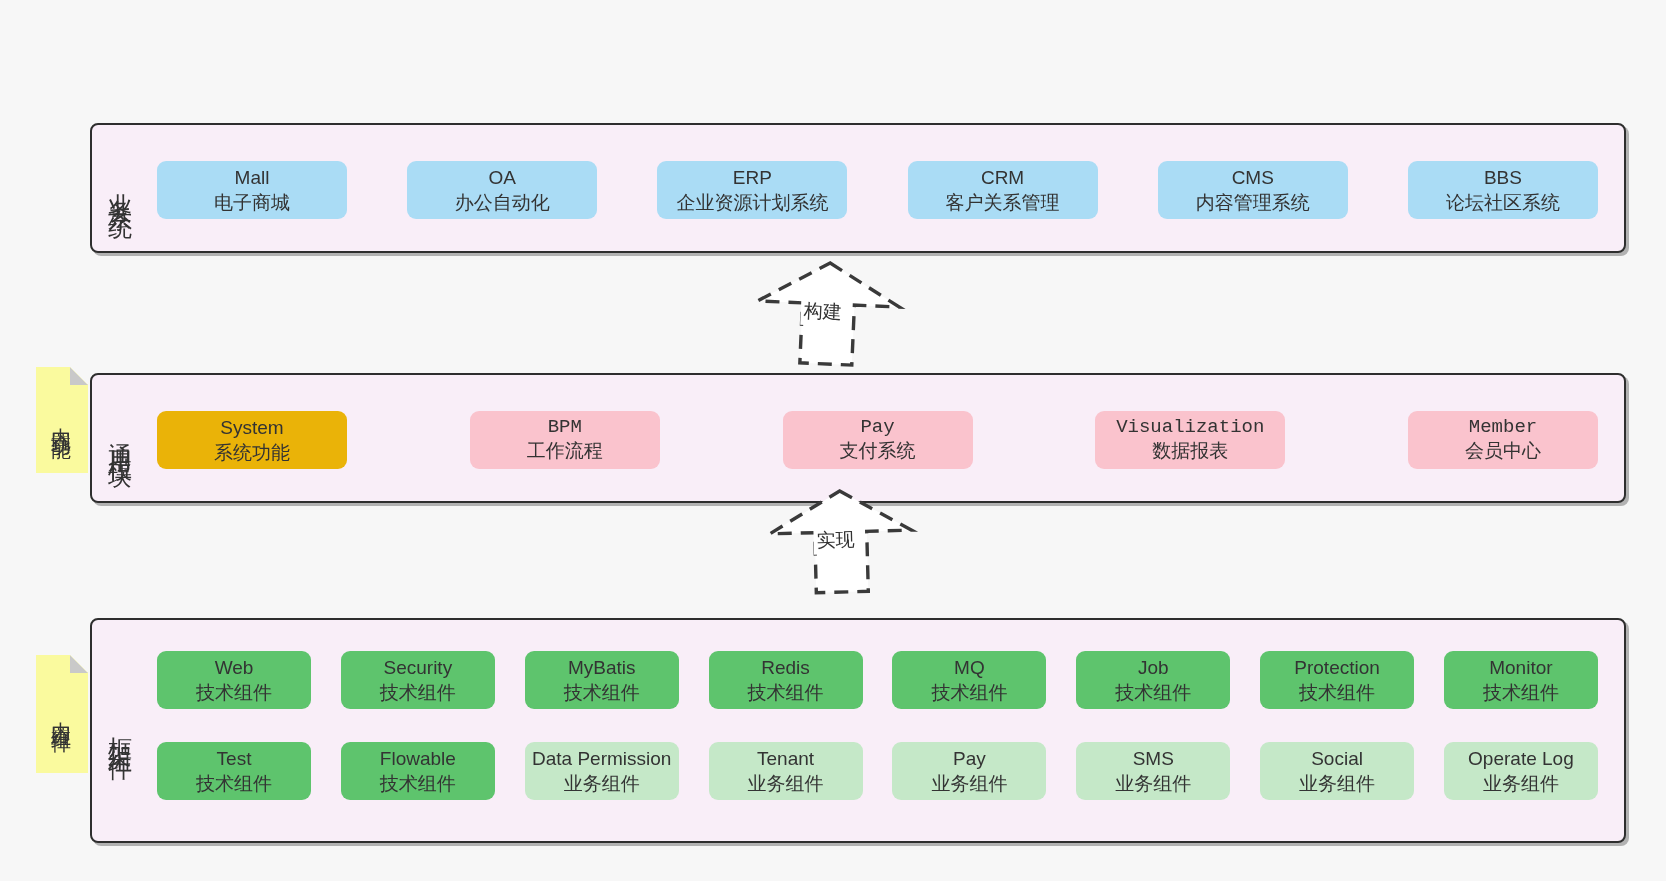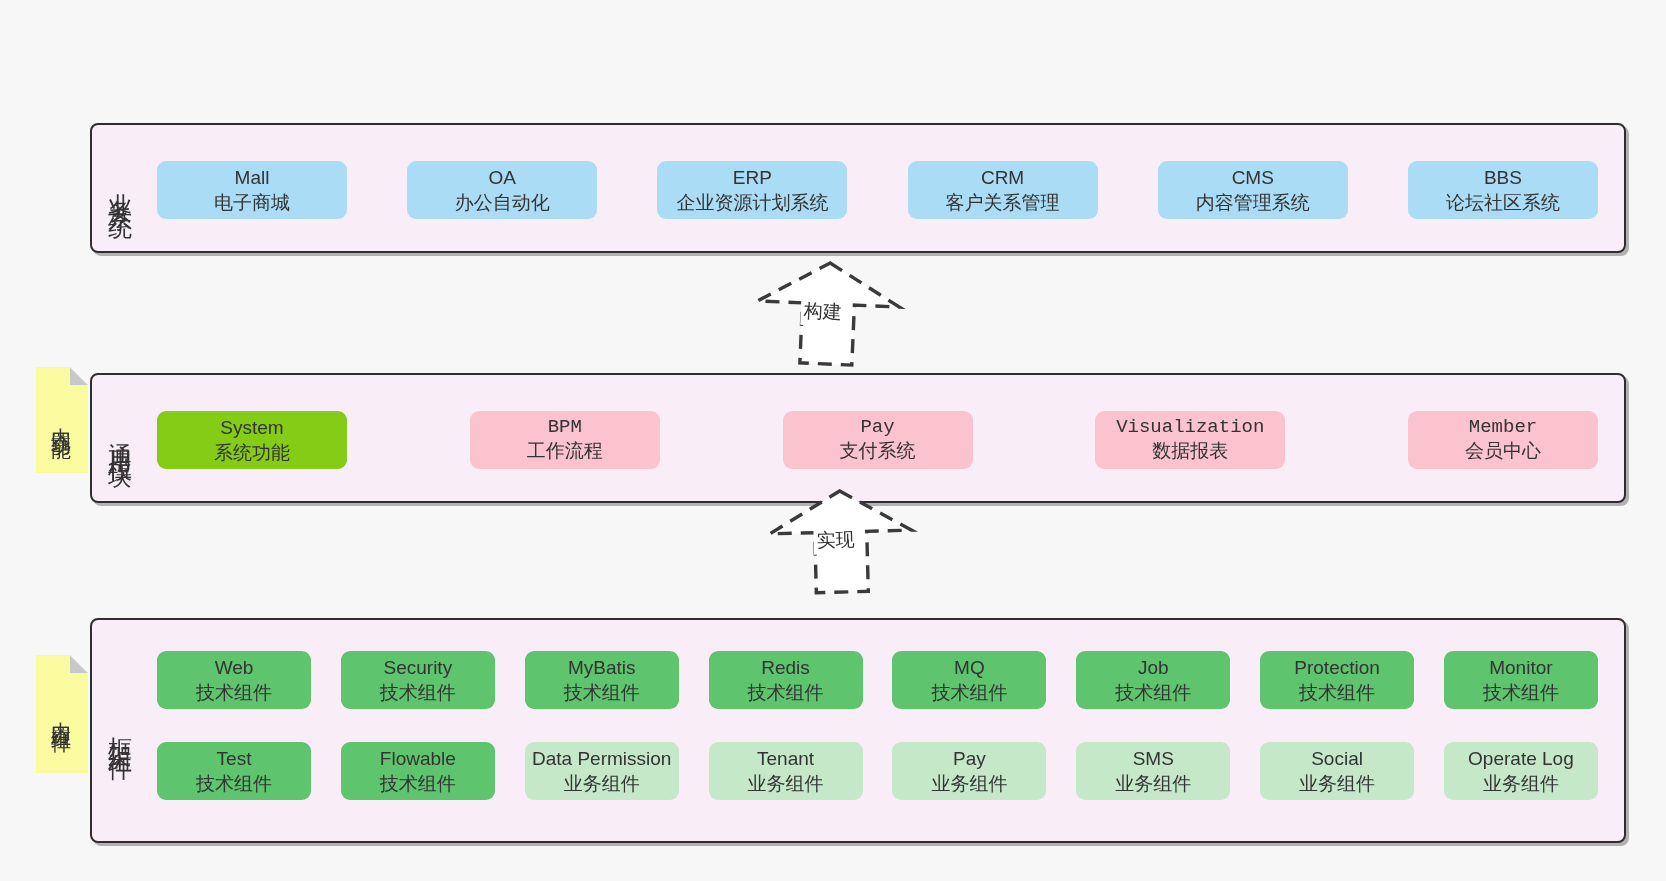--- a/index.html
+++ b/index.html
@@ -34,21 +34,21 @@
   .band-3 .row-2{top:111px;}
   .box{
     border-radius:9px;
     display:flex;flex-direction:column;justify-content:center;align-items:center;
     text-align:center;font-size:19px;line-height:1.32;
     padding:4px 6px;box-sizing:border-box;
   }
   .box-wide{width:190px;}
   .box-narrow{width:154px;}
   .box.blue{background:#aadcf5;}
-  .box.red{background:#84cc16;}
+  .box.red{background:#eab308;}
   .box.pink{background:#fac3cd;font-family:Liberation Mono, monospace;}
   .box.green{background:#5ec46d;}
   .box.lightgreen{background:#c5e8c8;}
   .sticky{
     position:absolute;left:36px;width:52px;
     background:#fafa9e;
     box-shadow:2px 2px 3px rgba(0,0,0,0.18);
     clip-path:polygon(0 0, calc(100% - 18px) 0, 100% 18px, 100% 100%, 0 100%);
     display:flex;justify-content:center;align-items:center;
   }

